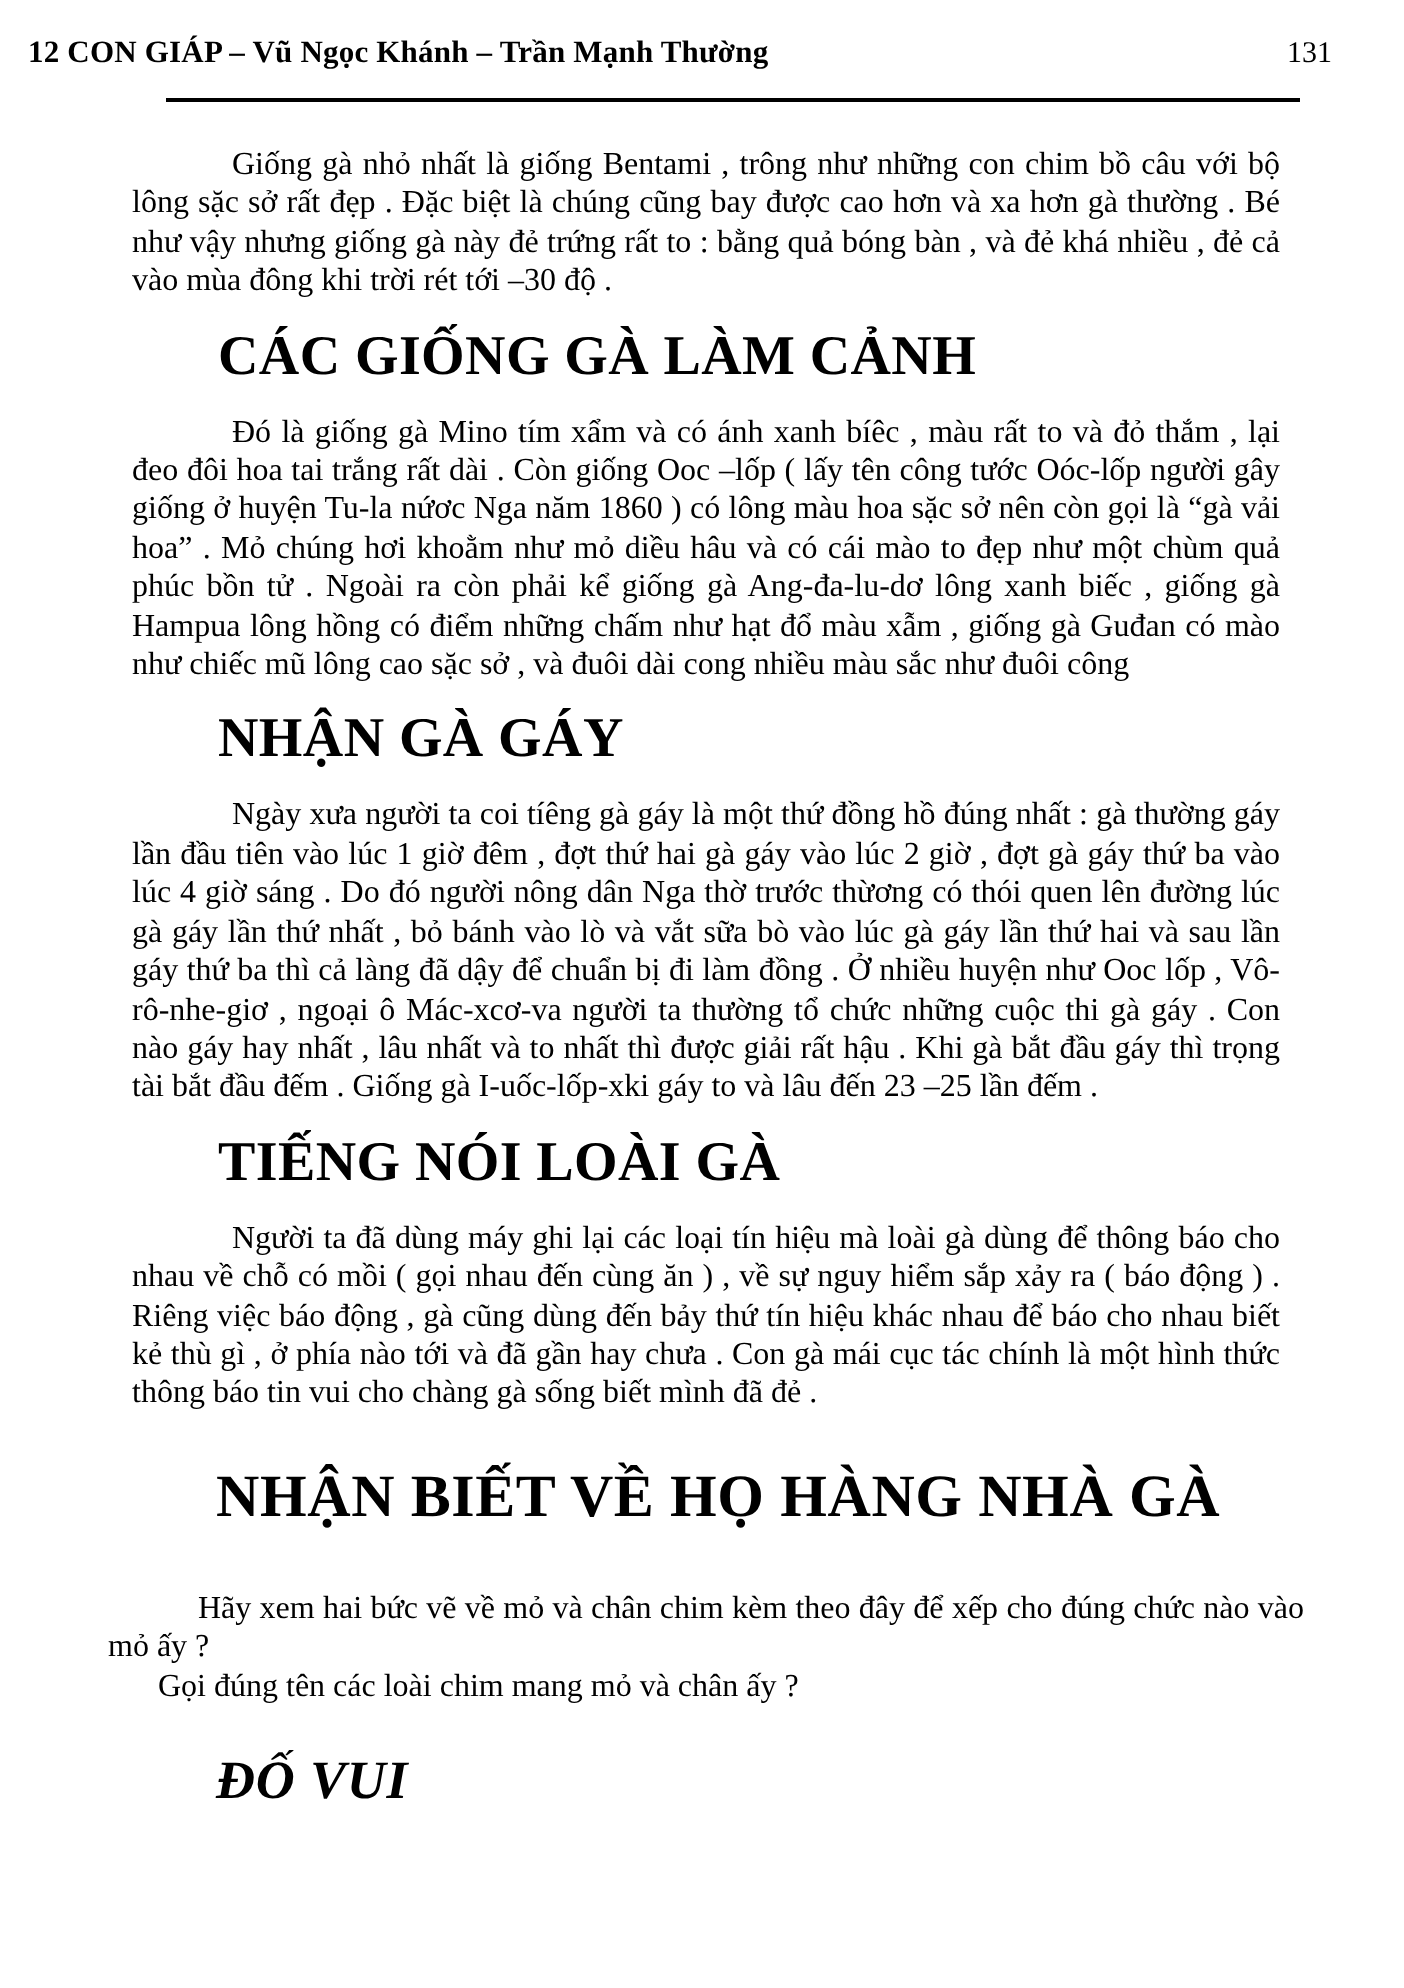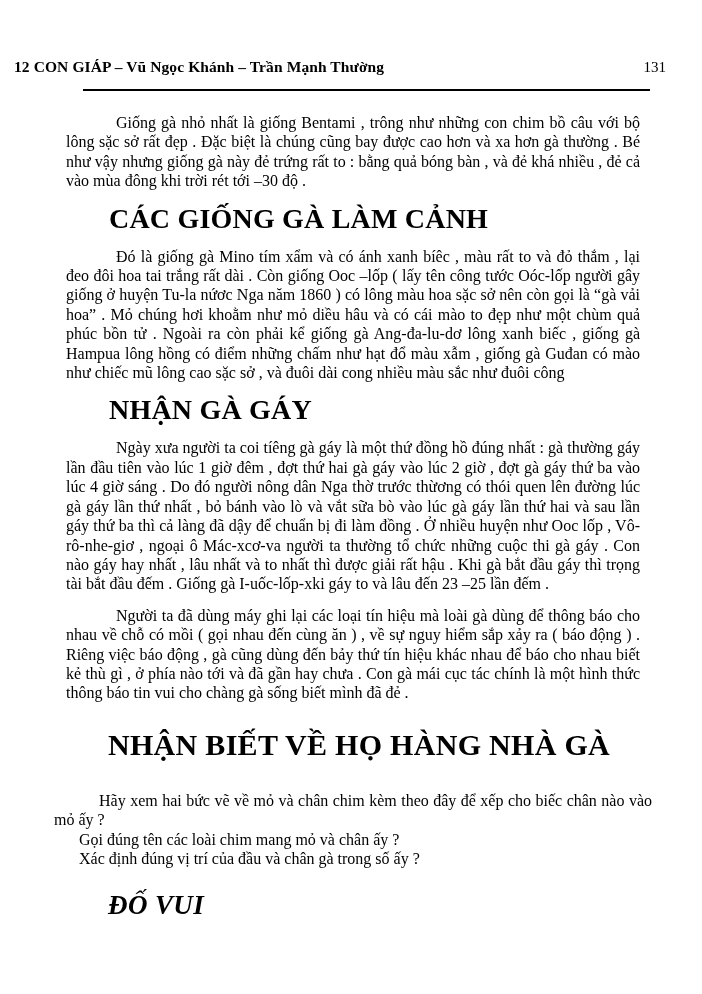--- a/index.html
+++ b/index.html
@@ -13,21 +13,21 @@
     position: relative;
     width: 702px;
     height: 994px;
     background: #ffffff;
     overflow: hidden;
   }
   
   .header {
     display: flex;
     align-items: baseline;
-    padding: 58px 36px 0 14px;
+    padding: 18px 36px 0 14px;
     gap: 37px;
   }
   .book-title {
     font-weight: bold;
     font-size: 15.5px;
     letter-spacing: 0.1px;
     white-space: nowrap;
   }
   .site-link {
     font-family: "DejaVu Sans", "Liberation Sans", sans-serif;
@@ -109,24 +109,24 @@
   <div class="content">
 
     <p class="body-text">Giống gà nhỏ nhất là giống Bentami , trông như những con chim bồ câu với bộ lông sặc sở rất đẹp . Đặc biệt là chúng cũng bay được cao hơn và xa hơn gà thường . Bé như vậy nhưng giống gà này đẻ trứng rất to : bằng quả bóng bàn , và đẻ khá nhiều , đẻ cả vào mùa đông khi trời rét tới –30 độ .</p>
 
     <h2 class="section-heading">CÁC GIỐNG GÀ LÀM CẢNH</h2>
     <p class="body-text">Đó là giống gà Mino tím xẩm và có ánh xanh bíêc , màu rất to và đỏ thắm , lại đeo đôi hoa tai trắng rất dài . Còn giống Ooc –lốp ( lấy tên công tước Oóc-lốp người gây giống ở huyện Tu-la nứơc Nga năm 1860 )  có lông màu hoa sặc sở nên còn gọi là “gà vải hoa” . Mỏ chúng hơi khoằm như mỏ diều hâu và có cái mào to đẹp như một chùm quả phúc bồn tử . Ngoài ra còn phải kể giống gà Ang-đa-lu-dơ lông xanh biếc , giống gà Hampua lông hồng có điểm những chấm như hạt đổ màu xẫm , giống gà Guđan có mào như chiếc mũ lông cao sặc sở , và đuôi dài cong nhiều màu sắc như đuôi công</p>
 
     <h2 class="section-heading">NHẬN GÀ GÁY</h2>
     <p class="body-text">Ngày xưa người ta coi tíêng gà gáy là một thứ đồng hồ đúng nhất : gà thường gáy lần đầu tiên vào lúc 1 giờ đêm , đợt thứ hai gà gáy vào lúc 2 giờ , đợt gà gáy thứ ba vào lúc 4 giờ sáng . Do đó người nông dân Nga thờ trước thừơng có thói quen lên đường lúc gà gáy lần thứ nhất , bỏ bánh vào lò và vắt sữa bò vào lúc gà gáy lần thứ hai và sau lần gáy thứ ba thì cả làng đã dậy để chuẩn bị đi làm đồng . Ở nhiều huyện như Ooc lốp , Vô-rô-nhe-giơ , ngoại ô Mác-xcơ-va người ta thường tổ chức những cuộc thi gà gáy . Con nào gáy hay nhất , lâu nhất và to nhất thì được giải rất hậu . Khi gà bắt đầu gáy thì trọng tài bắt đầu đếm . Giống gà I-uốc-lốp-xki gáy to và lâu đến 23 –25 lần đếm .</p>
 
+    <h2 class="section-heading gap-before-voice">TIẾNG NÓI LOÀI GÀ</h2>
     <p class="body-text">Người ta đã dùng máy ghi lại các loại  tín hiệu  mà loài gà dùng để thông báo cho nhau về chỗ có mồi ( gọi nhau đến cùng ăn ) , về sự nguy hiểm sắp xảy ra ( báo động ) . Riêng việc báo động , gà cũng dùng đến bảy thứ tín hiệu khác nhau để báo cho nhau biết kẻ thù gì , ở phía nào tới và đã gần hay chưa . Con gà mái cục tác chính là một hình thức thông báo tin vui cho chàng gà sống biết mình đã đẻ .</p>
 
     <h1 class="chapter-heading">NHẬN BIẾT VỀ HỌ HÀNG NHÀ GÀ</h1>
 
-    <p class="quiz-intro">Hãy xem hai bức vẽ về mỏ và chân chim kèm theo đây để xếp cho biếc chân nào vào mỏ ấy ?</p>
+    <p class="quiz-intro">Hãy xem hai bức vẽ về mỏ và chân chim kèm theo đây để xếp cho đúng chức nào vào mỏ ấy ?</p>
     <p class="quiz-question"> Gọi đúng tên các loài chim mang mỏ và chân ấy ?</p>
-    <p class="quiz-question">Xác định đúng vị trí của đầu và chân gà trong số ấy ?</p>
 
     <h2 class="do-vui-heading">ĐỐ VUI</h2>
 
   </div>
 </div>
 
 </body></html>

